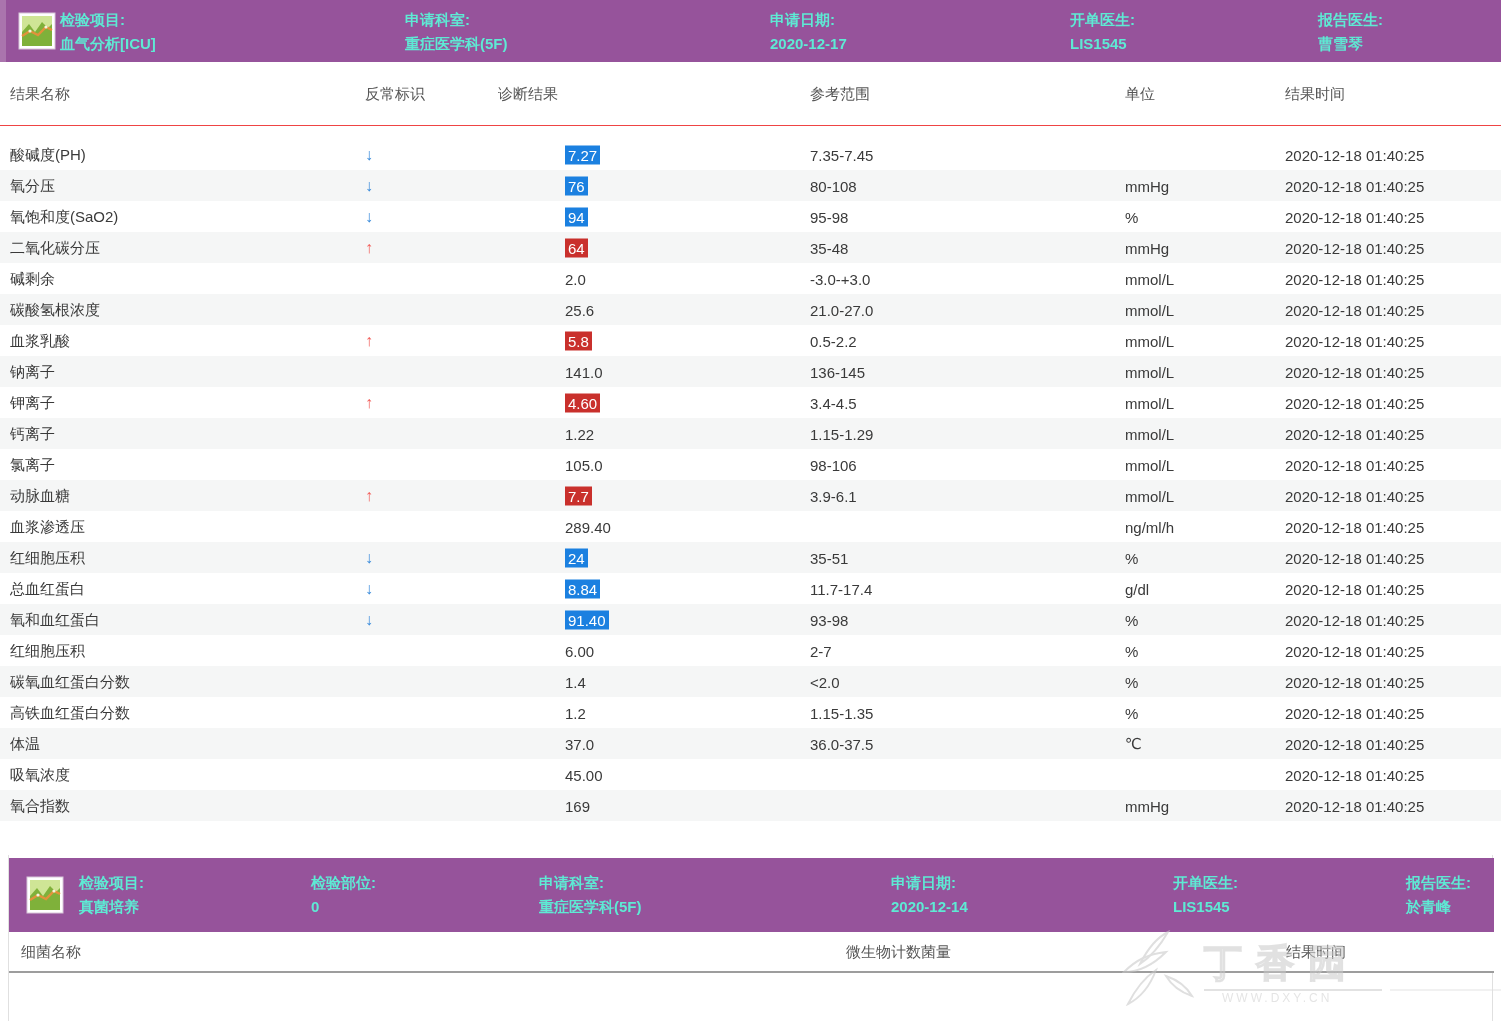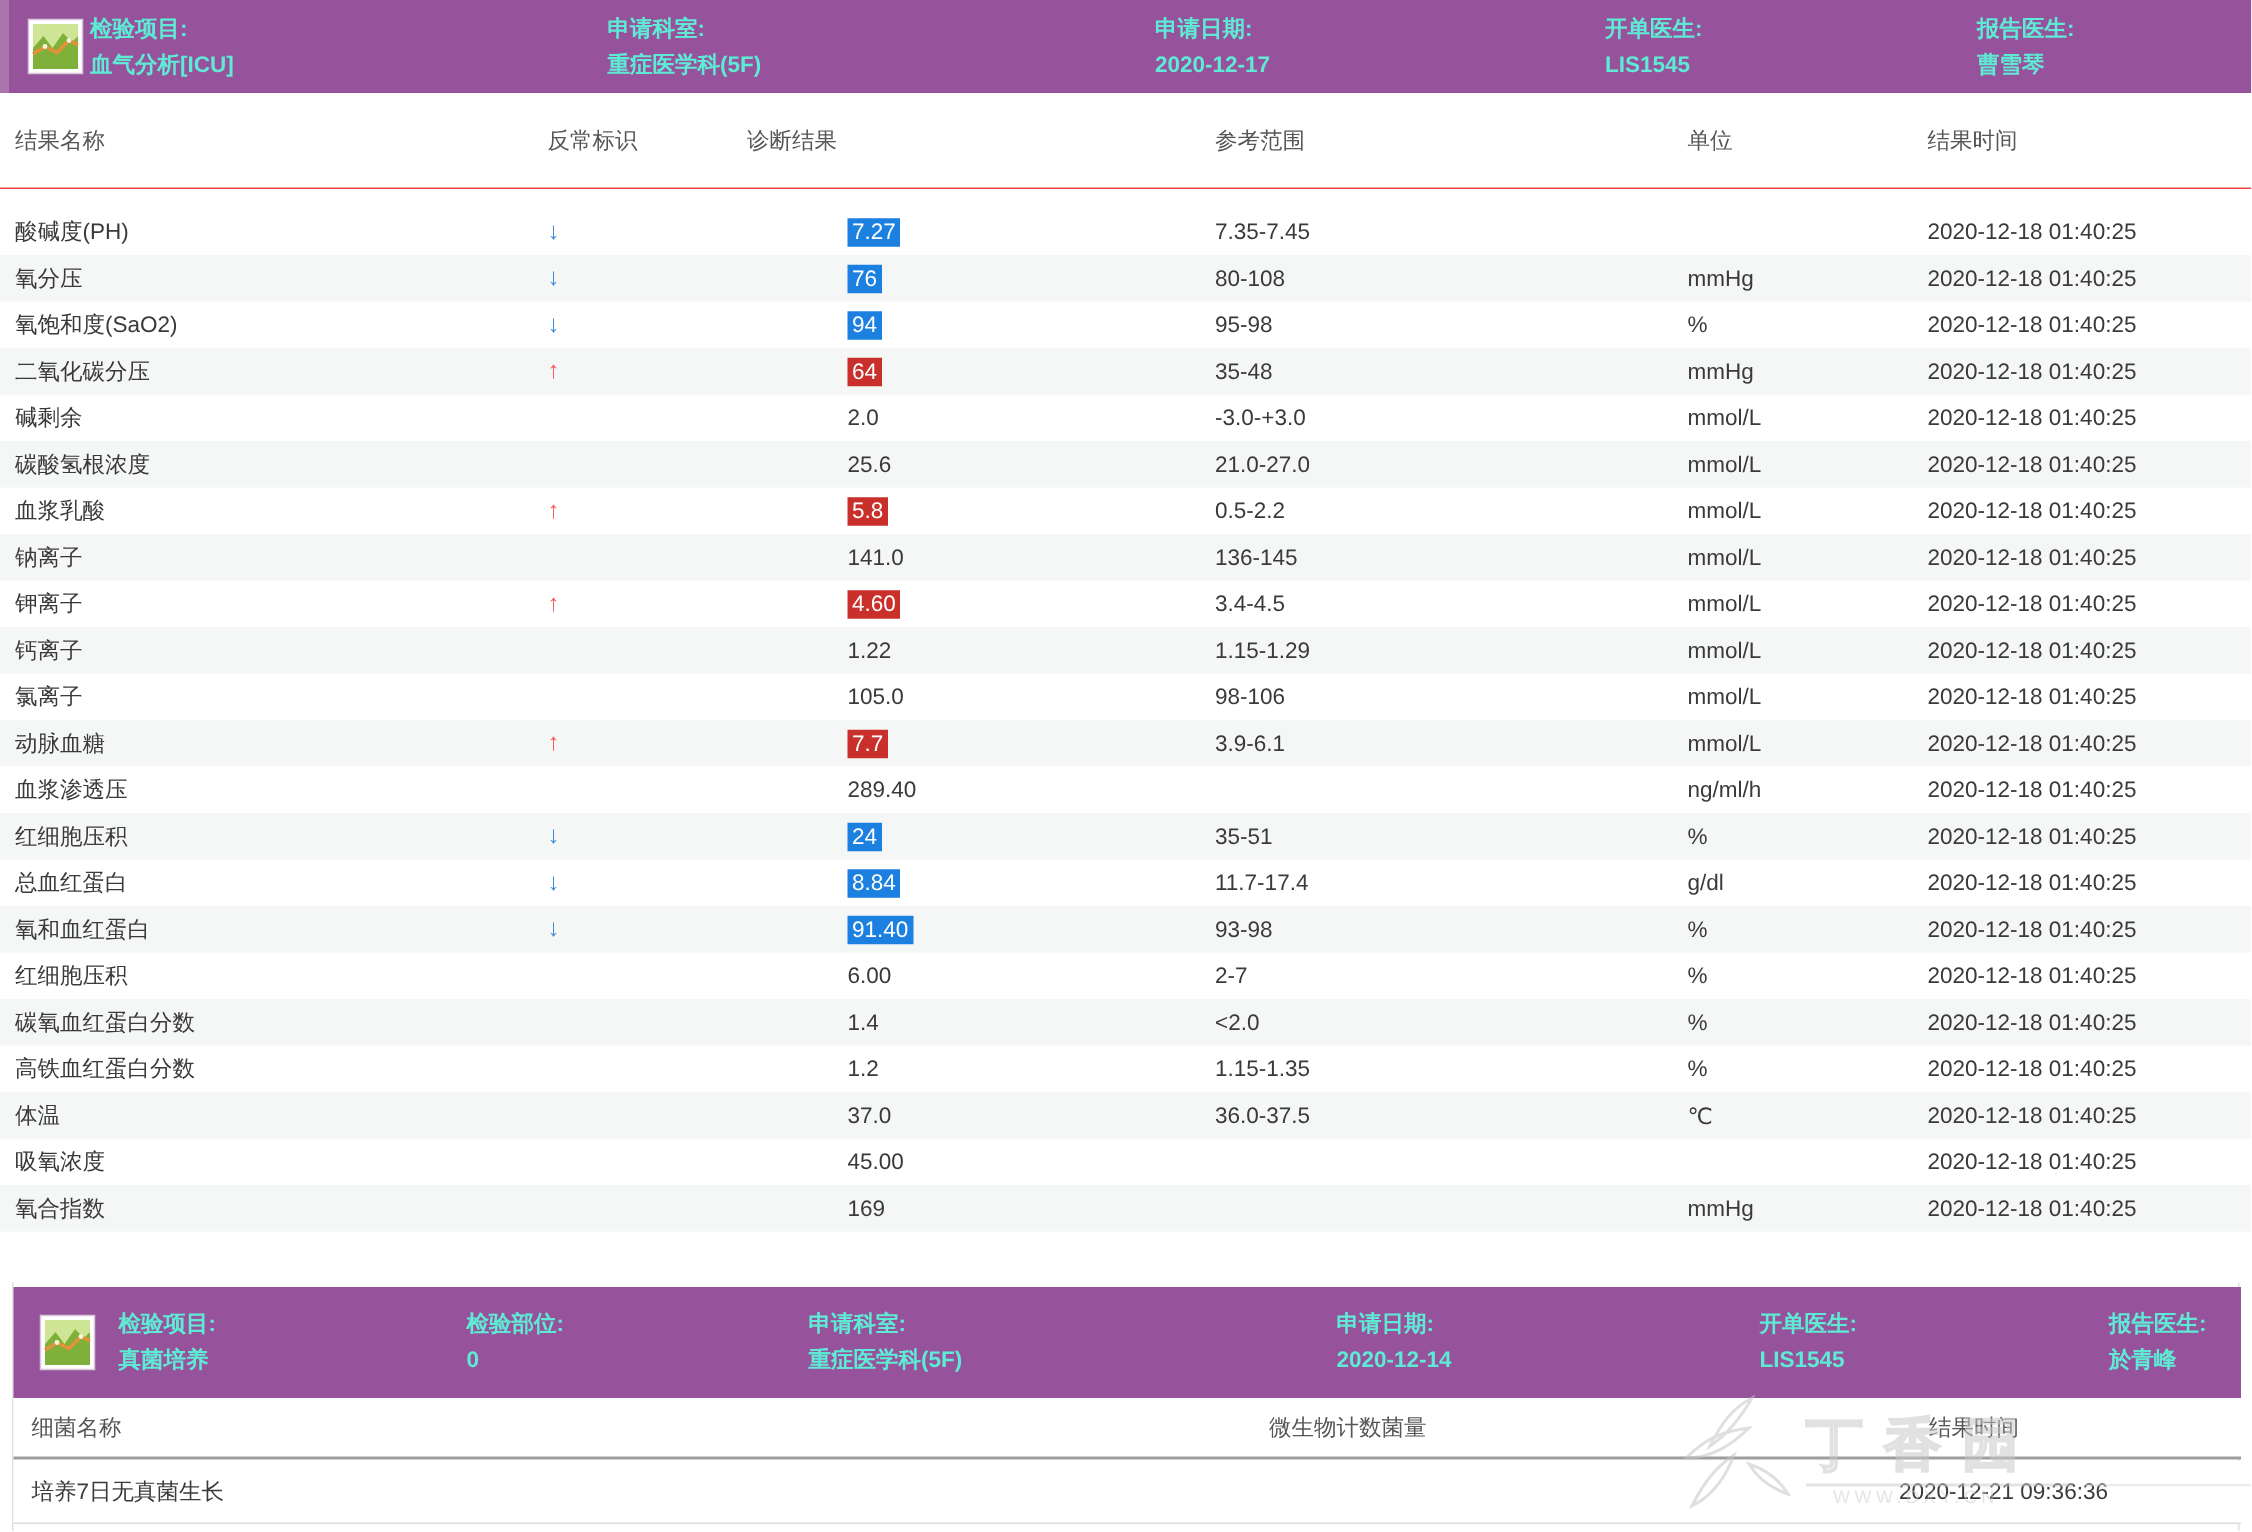--- a/index.html
+++ b/index.html
@@ -302,25 +302,20 @@
         <span class="val">於青峰</span>
       </div>
     </div>
 
     <div class="colrow2">
       <span class="colhead" style="left:12px;">细菌名称</span>
       <span class="colhead" style="left:837px;">微生物计数菌量</span>
       <span class="colhead" style="left:1277px;">结果时间</span>
     </div>
 
-    <div class="drow2">
-      <span class="cell" style="left:12px;">培养7日无真菌生长</span>
-      <span class="cell" style="left:837px;"></span>
-      <span class="cell" style="left:1257px;">2020-12-21 09:36:36</span>
-    </div>
   </div>
 
   <svg class="wmark" viewBox="0 0 379 76">
     <g fill="none" stroke="#c6c6c6" stroke-width="2">
       <path d="M2,42 C14,30 26,24 44,22 C30,36 16,42 2,42 Z"></path>
       <path d="M46,2 C38,16 30,26 18,34 C26,18 34,8 46,2 Z"></path>
       <path d="M6,74 C14,58 22,48 34,40 C28,56 18,68 6,74 Z"></path>
       <path d="M44,46 C56,50 64,56 70,66 C58,62 50,56 44,46 Z"></path>
     </g>
     <text x="82" y="46" font-size="38" font-weight="bold" fill="none" stroke="#c9c9c9" stroke-width="1.4" letter-spacing="14">丁香园</text>

